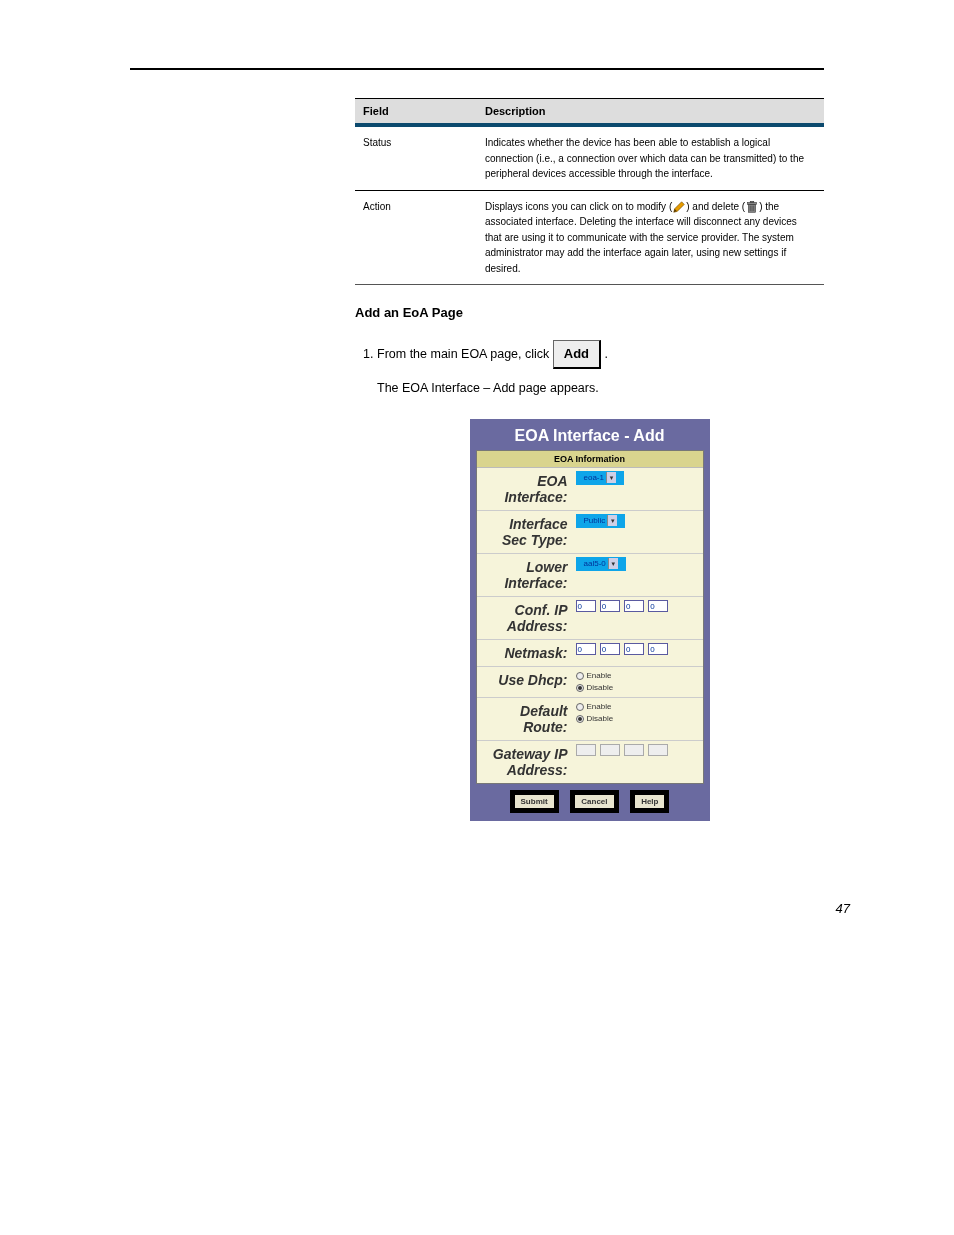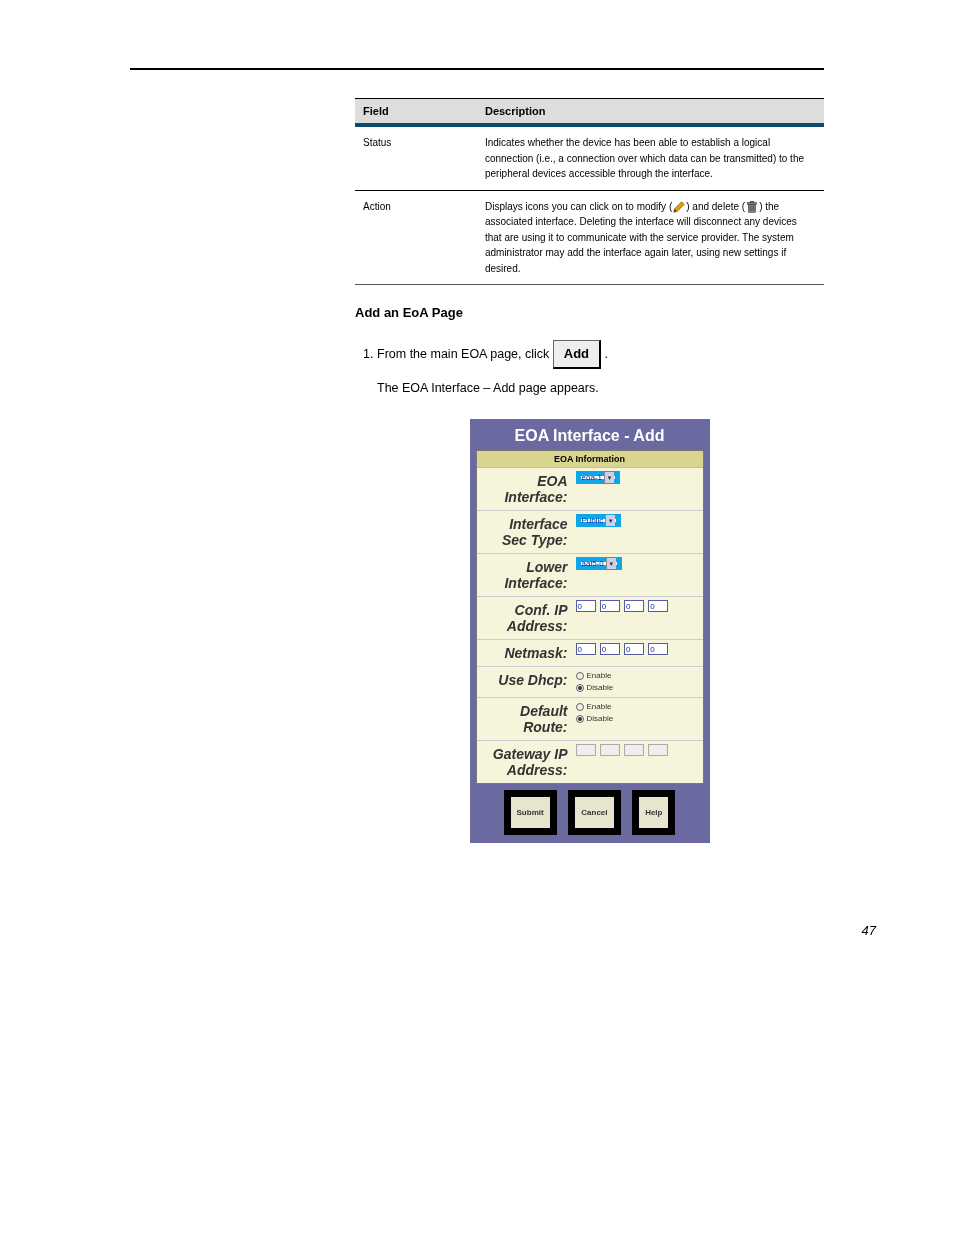--- a/index.html
+++ b/index.html
@@ -133,21 +133,21 @@
     color: #333;
     padding: 5px 4px;
   }
   .dval {
     flex: 1;
     padding: 3px 4px;
     font-size: 8px;
     color: #003399;
   }
   .dsel {
-    border: 5px solid #0ea5e9;
+    border: 7px solid #0ea5e9;
     background: #fff;
     color: #003399;
     font-size: 8px;
     padding: 0 1px;
     height: 13px;
     display: inline-flex;
     align-items: center;
   }
   .dsel-arrow {
     display: inline-block;
@@ -200,30 +200,30 @@
     background: #333;
     border-radius: 50%;
   }
   .dialog-buttons {
     text-align: center;
     padding: 6px 0 2px 0;
   }
   .dlg-btn {
     display: inline-block;
     background: #e8e5cf;
-    border: 7px solid #000000;
-    font-size: 8px;
-    font-weight: bold;
-    padding: 11px 6px;
+    border: 5px solid #000000;
+    font-size: 8px;
+    font-weight: bold;
+    padding: 2px 6px;
     margin: 0 4px;
     color: #333;
   }
   .footer-pg {
     text-align: right;
-    padding: 40px 78px 20px 0;
+    padding: 40px 104px 20px 0;
     font-size: 13px;
     font-style: italic;
   }
 </style>
 </head>
 <body>
 
 <div class="page">
   <hr class="hr-top">
 

